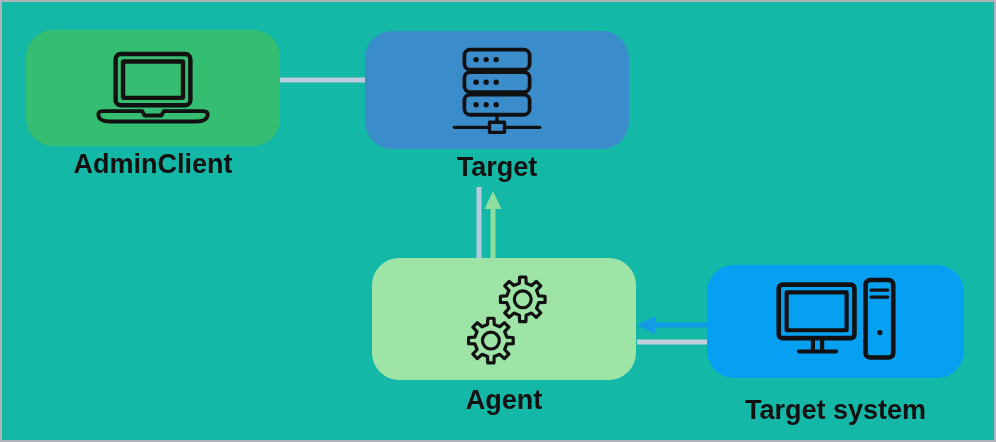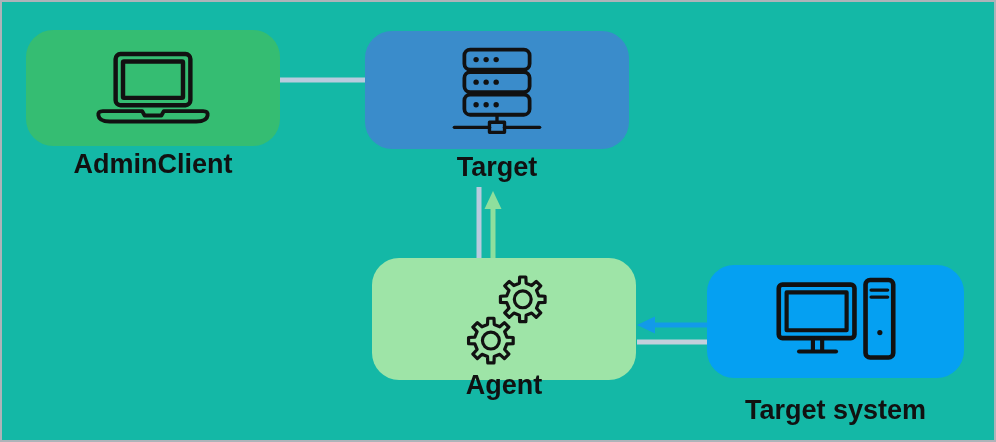--- a/index.html
+++ b/index.html
@@ -28,21 +28,21 @@
   }
   
   #node-admin{left:24px;top:28px;width:254px;}
   #node-admin .box{height:116px;}
   #node-admin .label{top:119px;}
   #node-server{left:363px;top:29px;width:264px;}
   #node-server .box{height:118px;}
   #node-server .label{top:121px;}
   #node-agent{left:370px;top:256px;width:264px;}
   #node-agent .box{height:122px;}
-  #node-agent .label{top:112px;}
+  #node-agent .label{top:127px;}
   #node-target{left:705px;top:263px;width:257px;}
   #node-target .box{height:113px;}
   #node-target .label{top:130px;}
   .icon{display:block;}
   .icon *{vector-effect:none;}
   #connector-layer{
     position:absolute;left:0;top:0;width:996px;height:442px;
     pointer-events:none;
   }
 </style>

